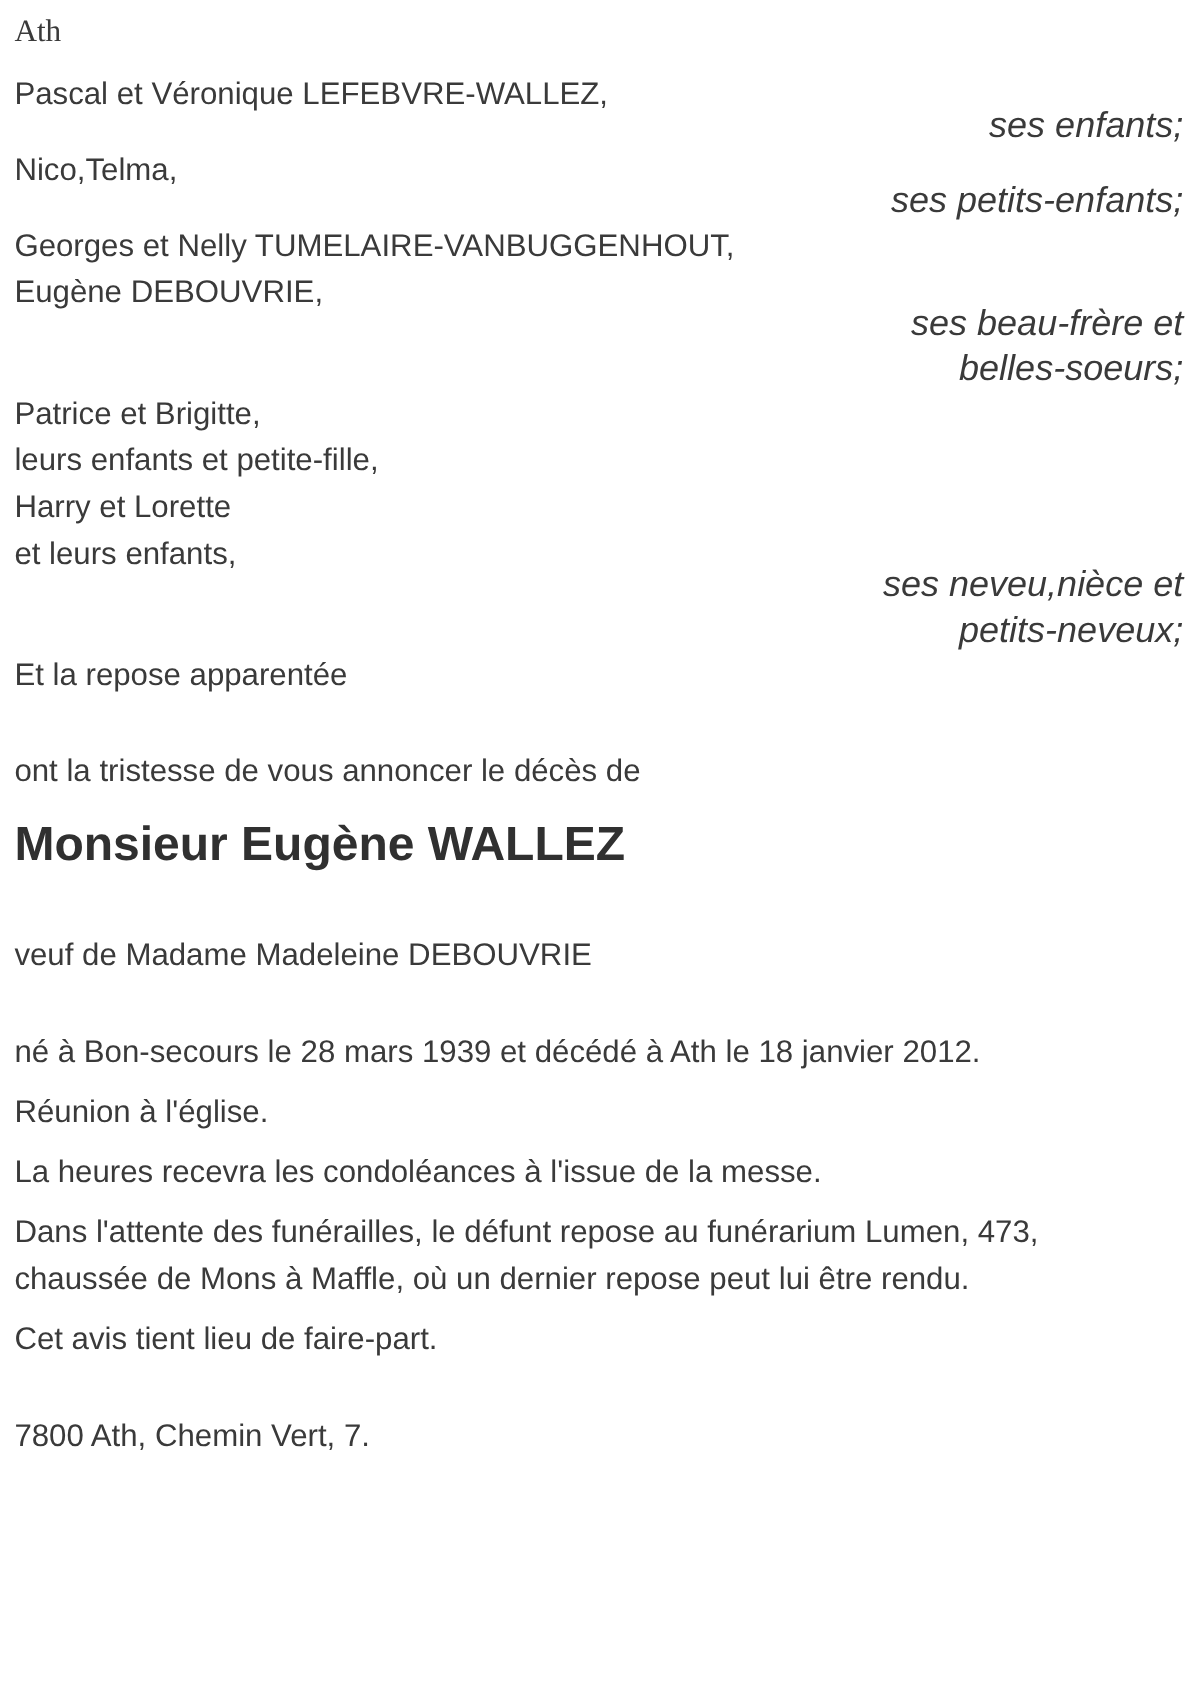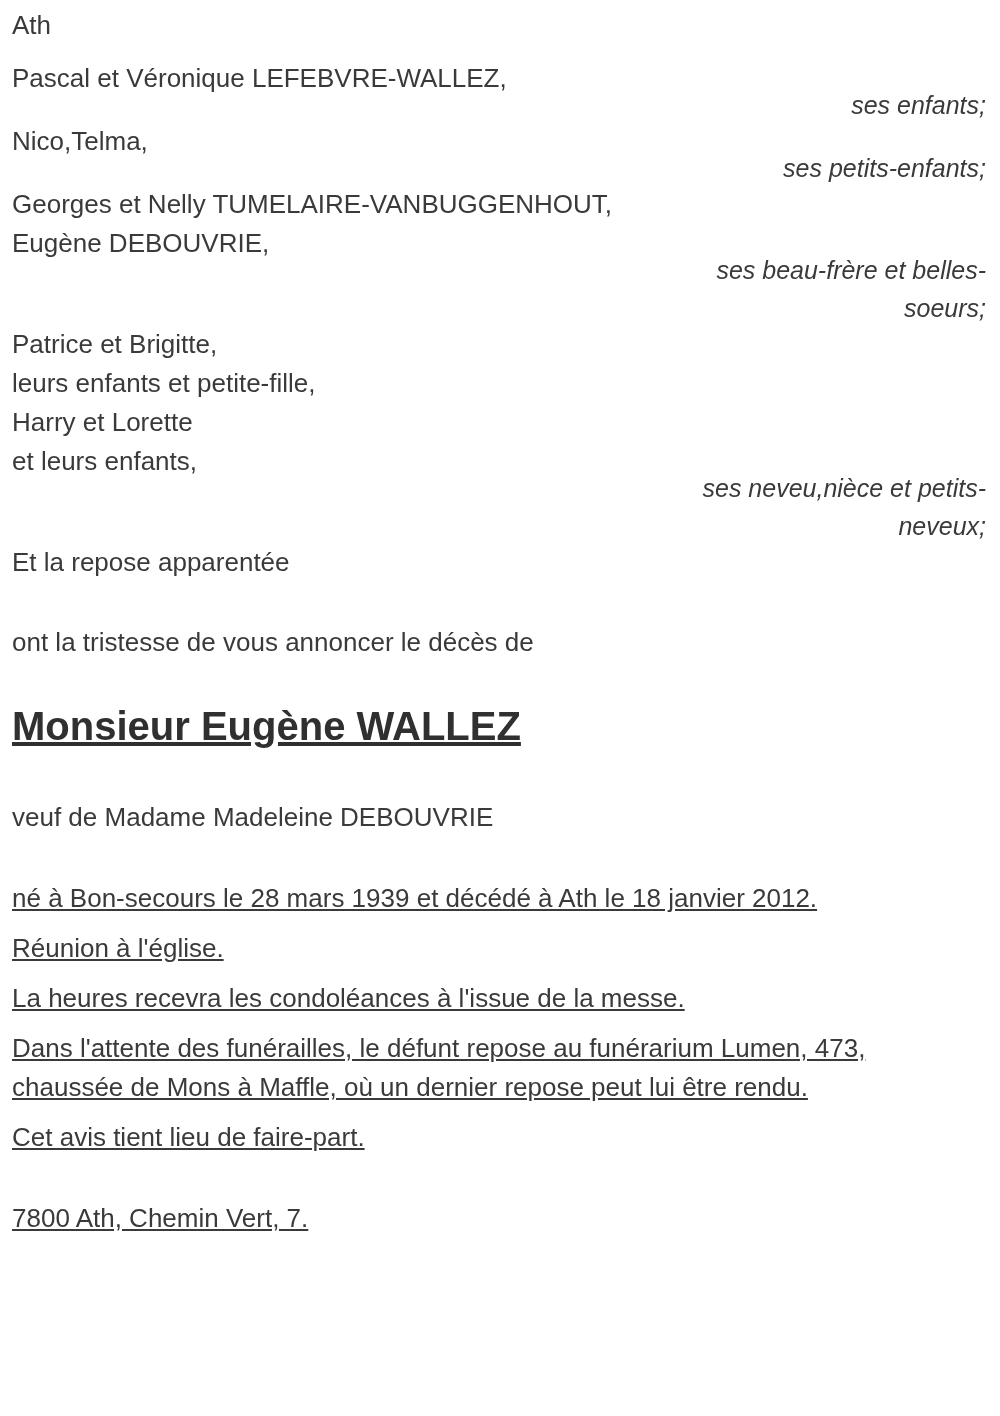--- a/index.html
+++ b/index.html
@@ -12,40 +12,39 @@
   }
   .page{
     width:1000px;
     min-height:1416px;
     box-sizing:border-box;
     padding:6px 14px 24px 12px;
     background:#ffffff;
   }
   p{margin:0;}
   .line{line-height:39px;}
-  .place{margin-bottom:14px;}
+  .place{margin-bottom:14px;font-family:Liberation Serif, serif;}
   .relation{
     font-style:italic;
-    font-size:25px;
+    font-size:30px;
     line-height:38px;
     text-align:right;
     max-width:310px;
     margin:-12px 0 -2px auto;
   }
-  .intro{margin-top:41px;margin-bottom:40px;}
+  .intro{margin-top:41px;margin-bottom:18px;}
   .deceased{
     font-size:40px;
     line-height:48px;
     font-weight:700;
     color:#303030;
     margin:0 0 48px 0;
-    text-decoration:underline;
   }
   .widower{margin-bottom:42px;}
-  .para{line-height:39px;max-width:932px;margin-bottom:11px;text-decoration:underline;}
+  .para{line-height:39px;max-width:932px;margin-bottom:11px;}
   .address{margin-top:42px;margin-bottom:0;}
 </style>
 </head>
 <body>
 
 <div class="page">
 
   <p class="line place">Ath</p>
 
   <div>

